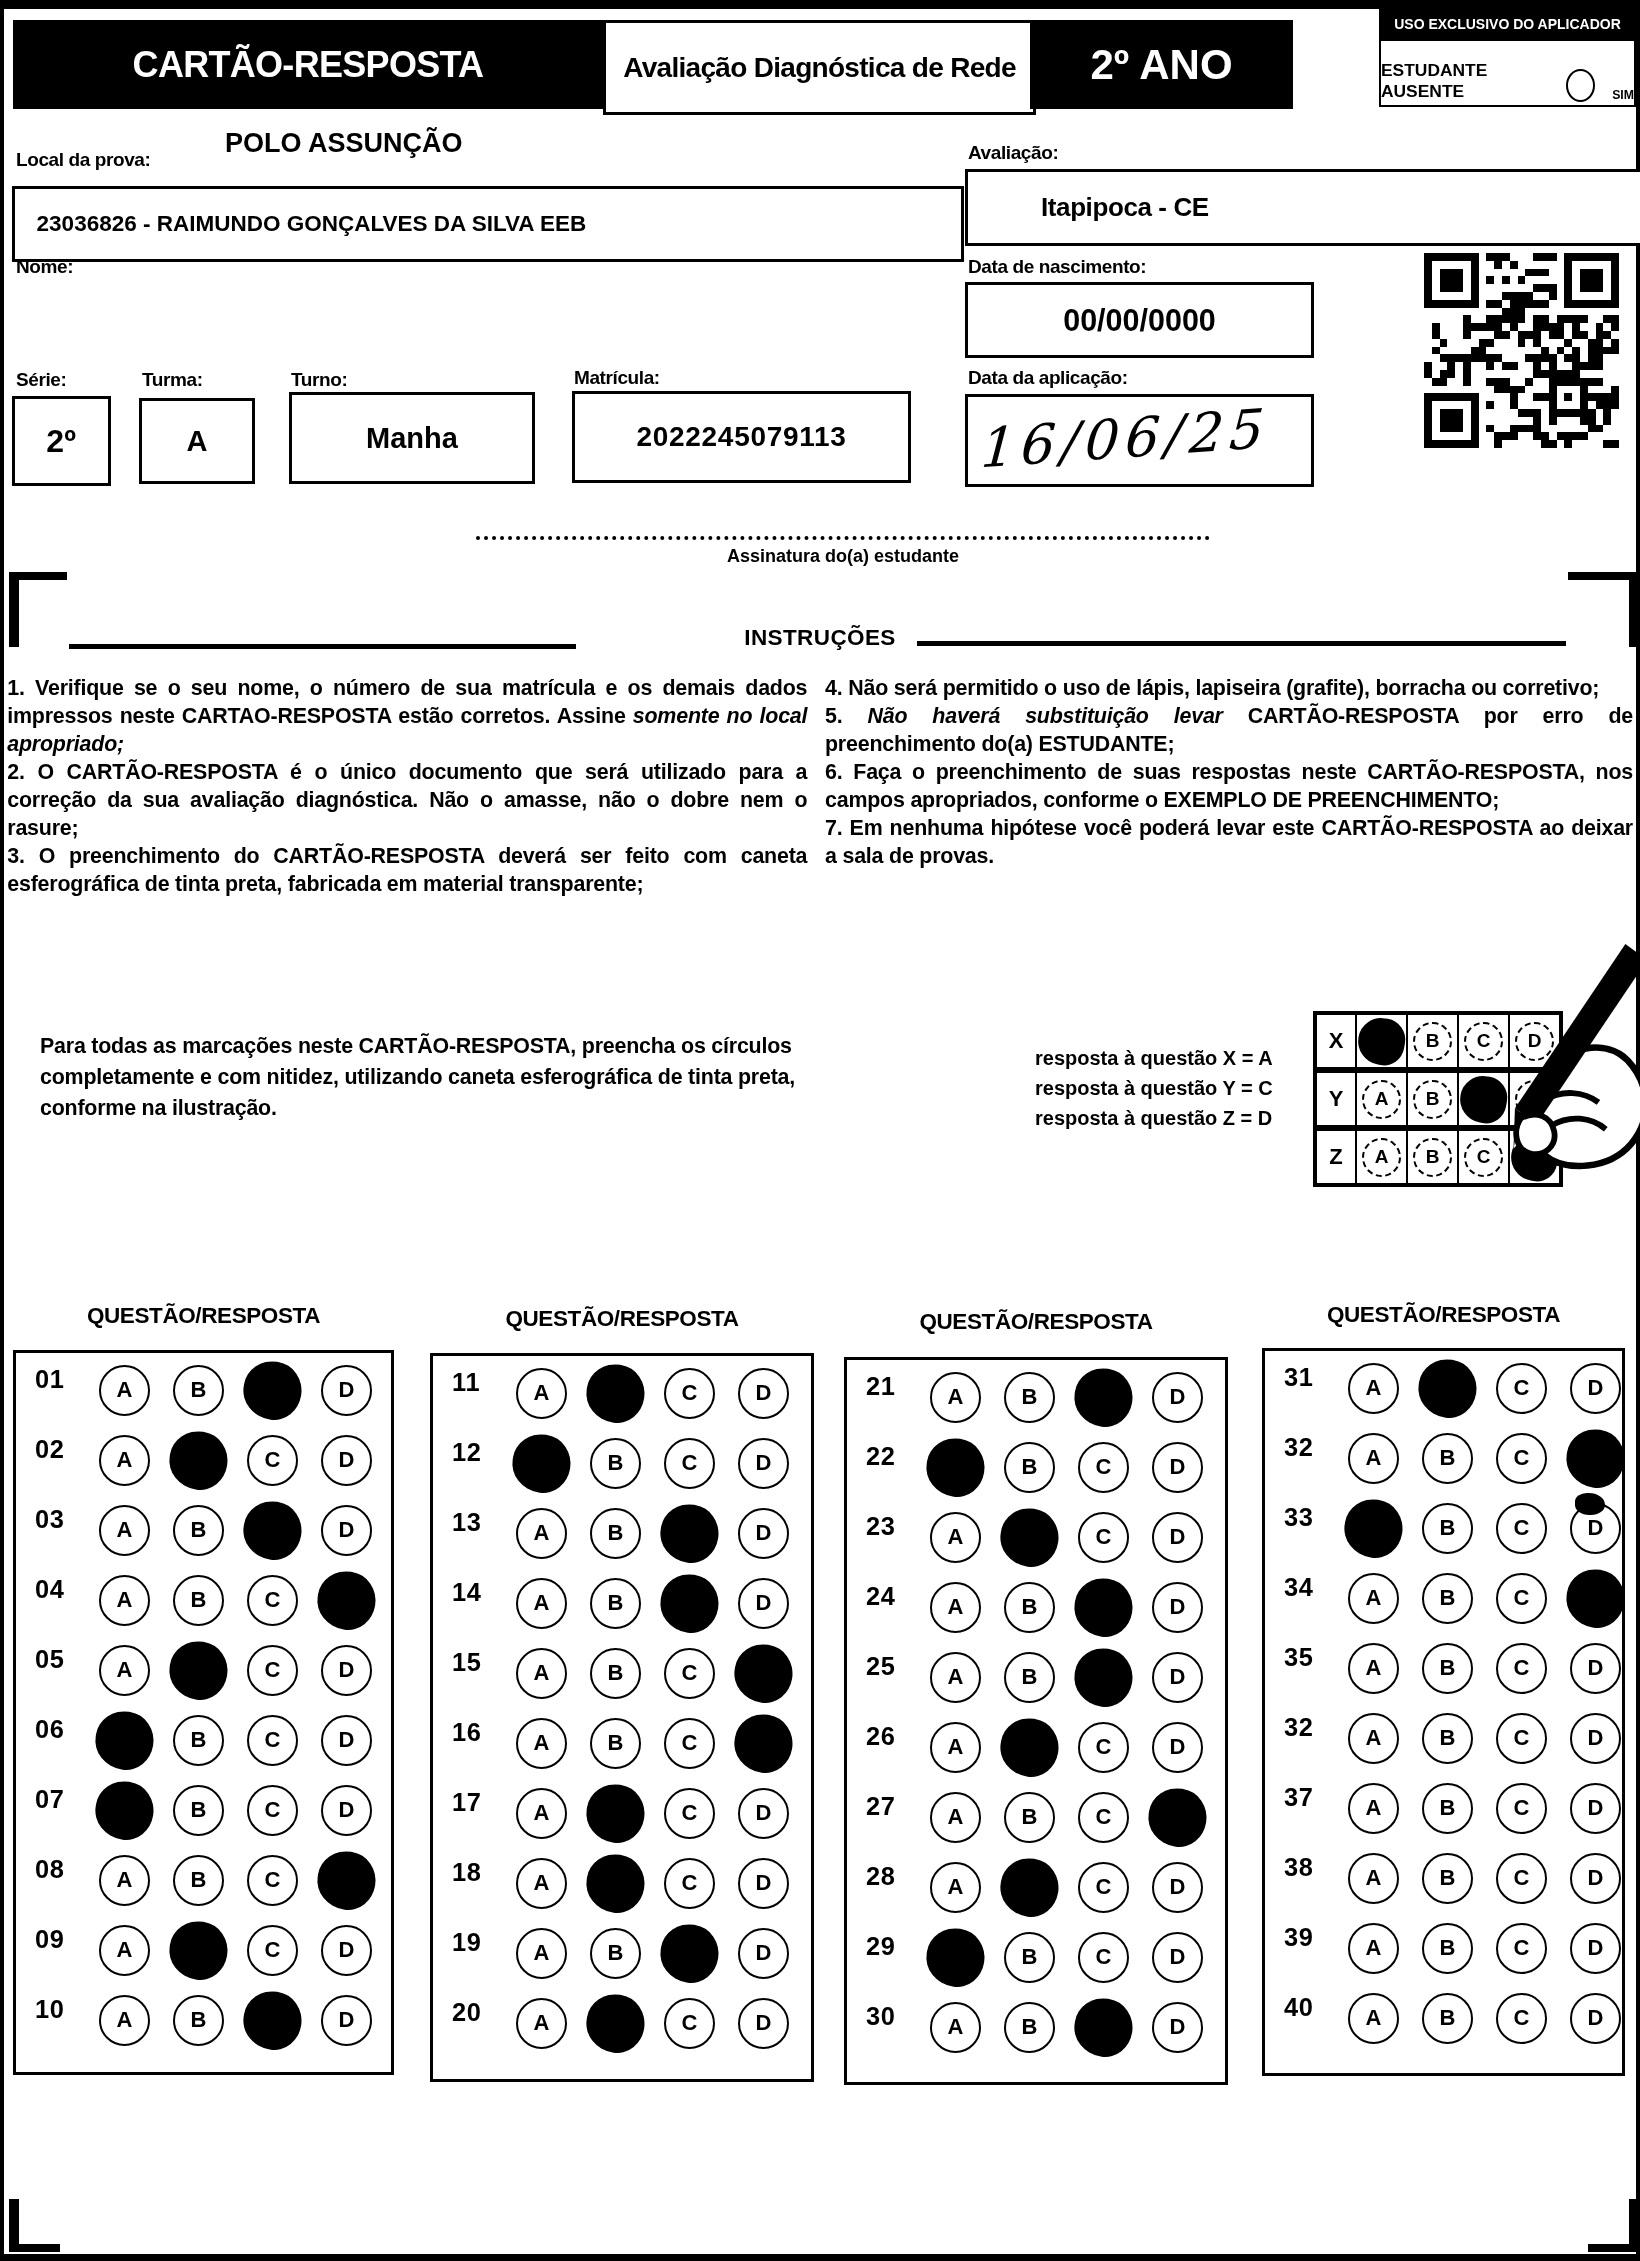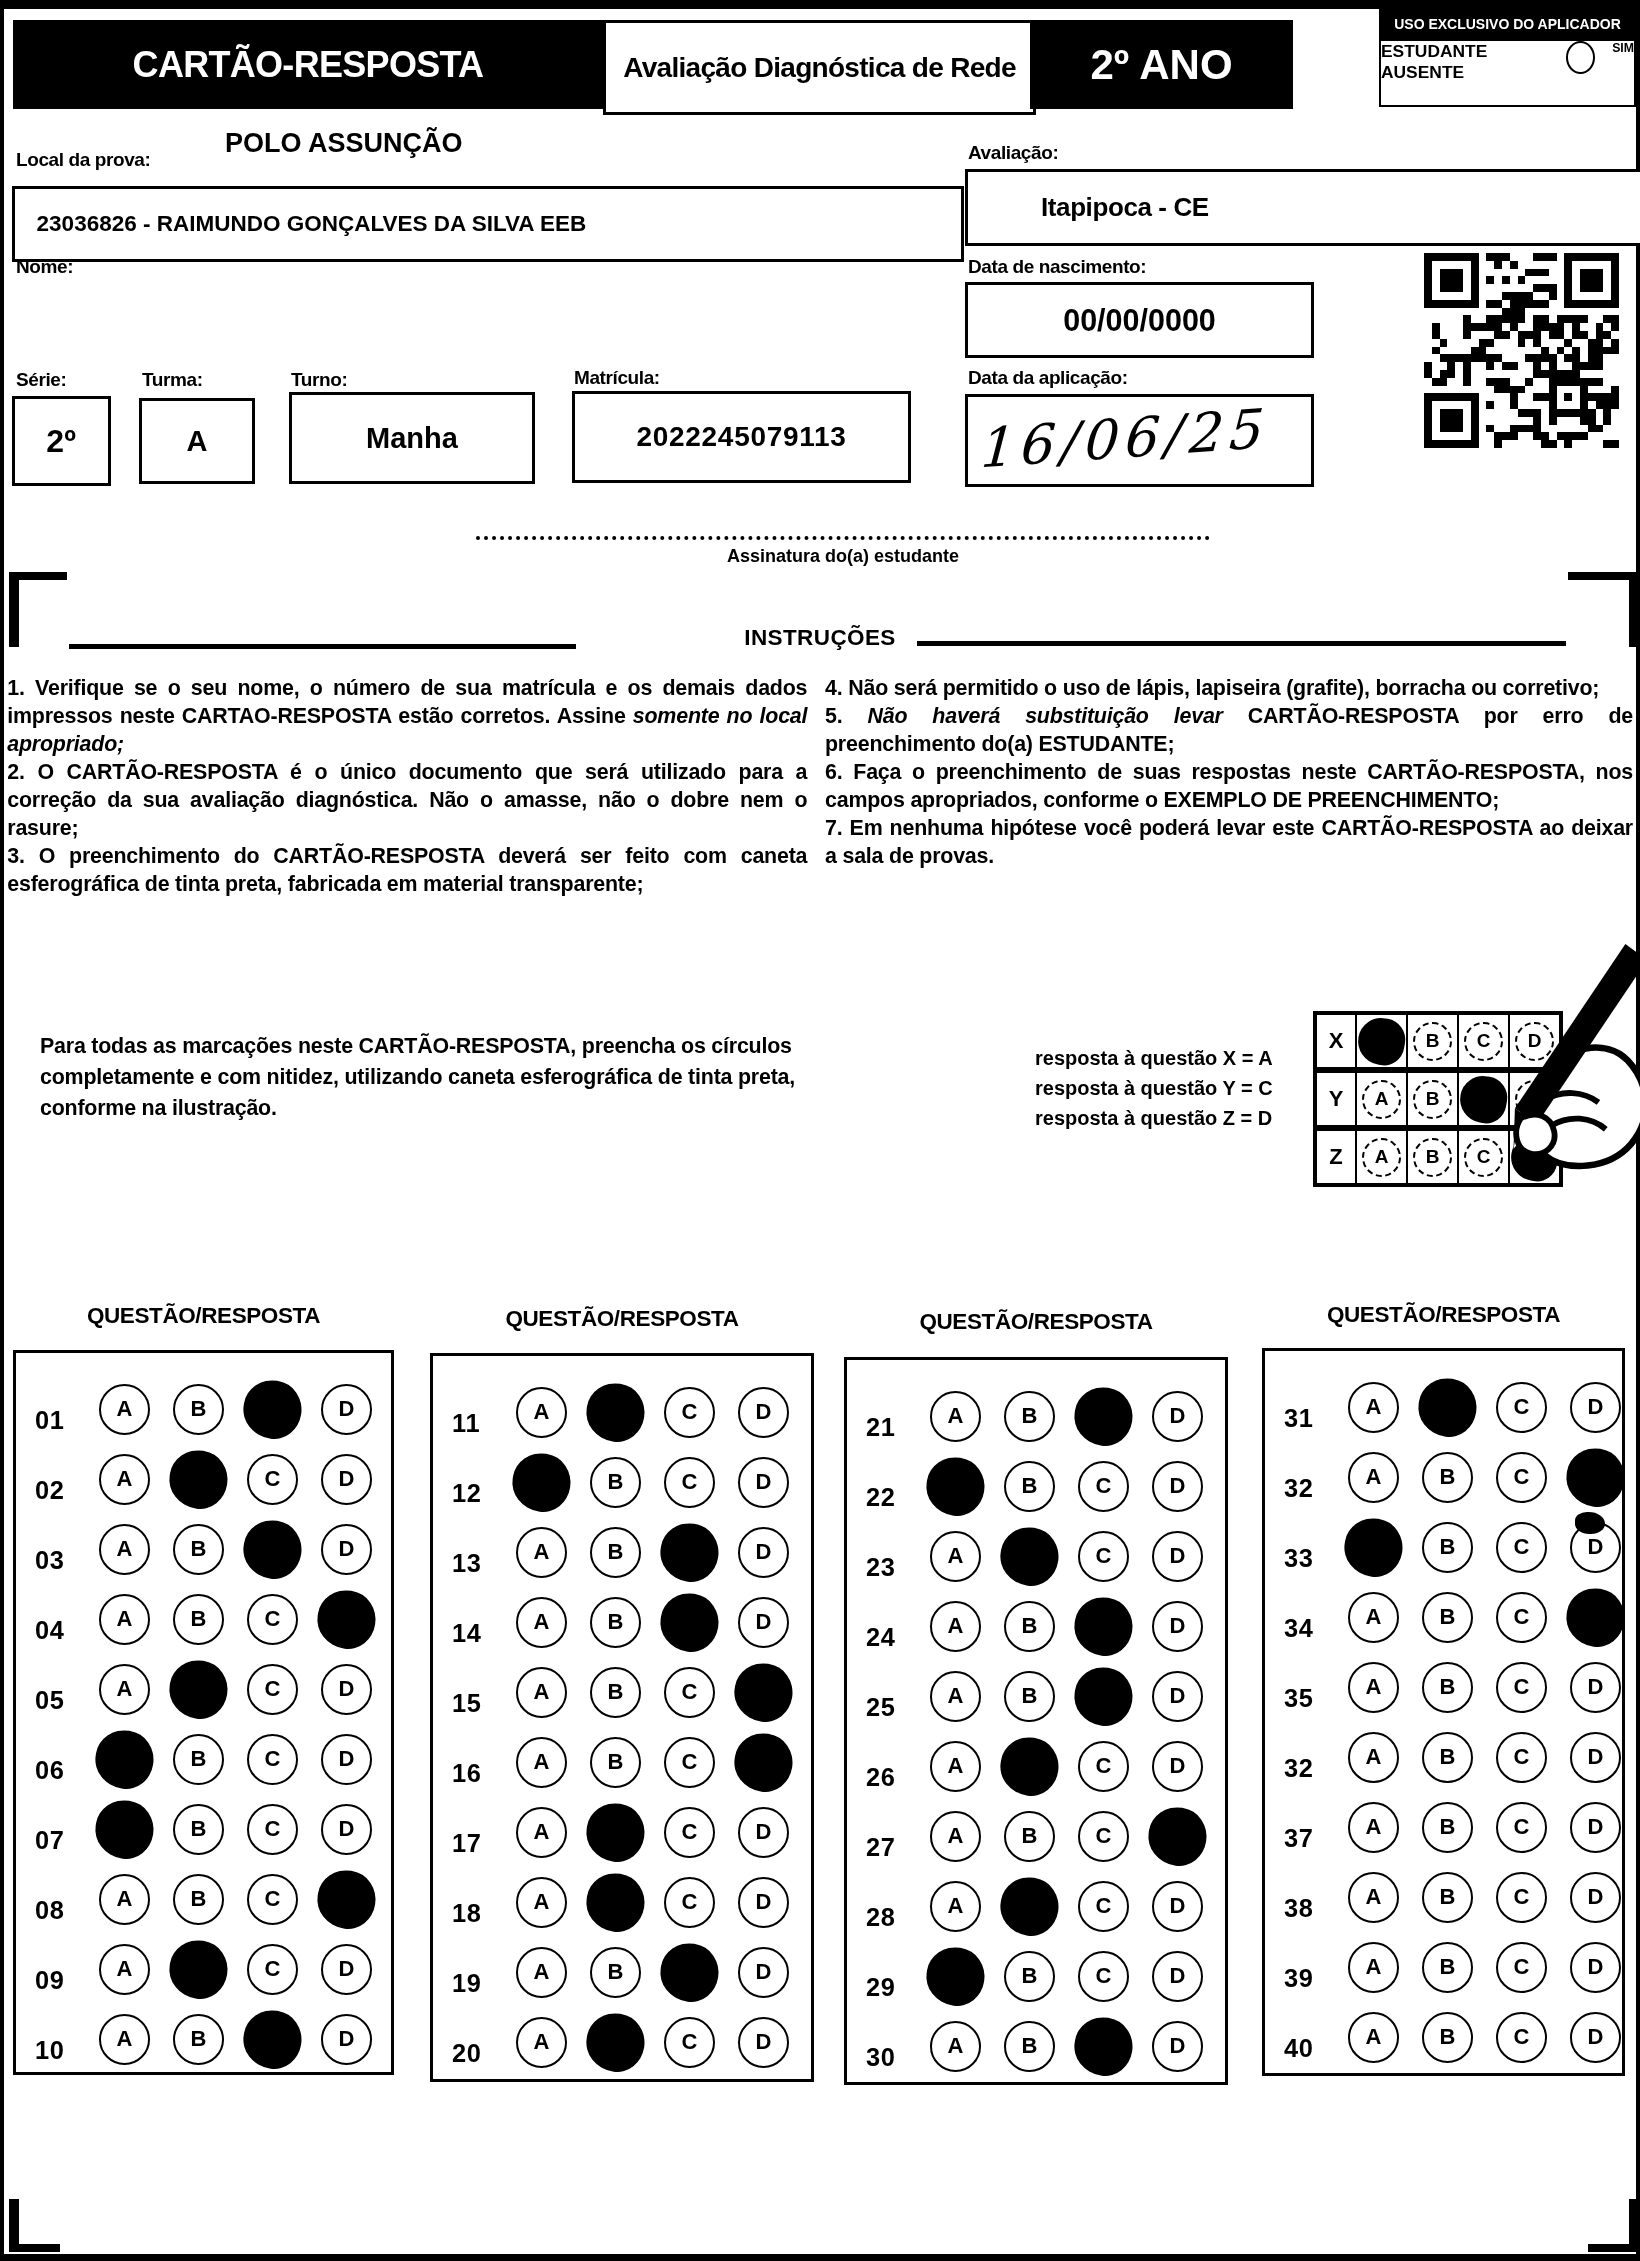--- a/index.html
+++ b/index.html
@@ -10,21 +10,21 @@
   .blackbox{background:#000;color:#fff;display:flex;align-items:center;justify-content:center;}
   .whitebox{background:#fff;border:3.6px solid #000;display:flex;align-items:center;justify-content:center;}
   .fieldbox{background:#fff;border:3.6px solid #000;display:flex;align-items:center;}
   .lab{font-size:19px;letter-spacing:-0.4px;}
   
   #h-card{left:13px;top:20.3px;width:590px;height:89px;font-size:36px;letter-spacing:-0.7px;}
   #h-aval{left:603px;top:20.3px;width:427px;height:89px;font-size:28px;letter-spacing:-0.7px;}
   #h-ano{left:1030px;top:20.3px;width:263px;height:89px;font-size:42px;letter-spacing:0px;}
   #h-apl{left:1379px;top:5.8px;width:253px;height:97px;border:2.9px solid #000;background:#fff;}
   #h-apl .strip{background:#000;color:#fff;height:33px;display:flex;align-items:center;justify-content:center;font-size:14px;}
-  #h-apl .body{height:61px;display:flex;align-items:flex-start;justify-content:center;gap:17px;font-size:17.4px;}
+  #h-apl .body{height:61px;display:flex;align-items:flex-end;justify-content:center;gap:17px;font-size:17.4px;}
   .abscircle{width:29px;height:29px;border:2.9px solid #000;border-radius:50%;display:inline-block;}
   .simlab{font-size:12.3px;}
   
   .qr{left:1424px;top:253px;display:grid;grid-template-columns:repeat(25,7.8px);grid-auto-rows:7.8px;}
   .qr i{display:block;}
   .qr i.on{background:#000;}
   
   .dotline{left:476px;top:536px;width:734px;border-top:4.4px dotted #000;}
   .sig{left:476px;top:546px;width:734px;text-align:center;font-size:18px;}
   
@@ -47,21 +47,21 @@
   .exrow{display:flex;align-items:center;height:52px;border-bottom:6.5px solid #000;}
   .exrow:last-child{border-bottom:none;}
   .exlab{width:38px;text-align:center;font-size:22px;}
   .excell{width:49px;height:100%;display:flex;align-items:center;justify-content:center;border-left:2.9px solid #000;}
   .exbub{width:35px;height:35px;border:2.2px dashed #000;border-radius:50%;display:flex;align-items:center;justify-content:center;font-size:19px;}
   .exfilled{background:#000;color:transparent;border:2.2px solid #000;transform:scale(1.2) rotate(10deg);border-radius:52% 48% 46% 54%;}
   #pencil{left:1435px;top:944px;z-index:5;}
   
   .anshead{position:absolute;text-align:center;font-size:22.5px;letter-spacing:-0.4px;}
   .ansbox{position:absolute;border:3.6px solid #000;background:#fff;padding-top:11.6px;box-sizing:border-box;}
-  .arow{display:flex;align-items:flex-end;height:70px;padding-left:19px;}
+  .arow{display:flex;align-items:flex-start;height:70px;padding-left:19px;}
   .qnum{width:64px;font-size:25.4px;letter-spacing:0.7px;}
   .bubs{display:flex;gap:23px;}
   .bub{width:51px;height:51px;border:2.9px solid #000;border-radius:50%;display:flex;align-items:center;justify-content:center;font-size:22px;box-sizing:border-box;position:relative;flex:none;}
   .bub.filled{background:#000;border-color:#000;color:transparent;transform:scale(1.14) rotate(9deg);border-radius:51% 49% 46% 54%/48% 52% 50% 50%;}
   .smudge{position:absolute;top:-11.6px;left:2.9px;width:30.5px;height:22px;background:#000;border-radius:42% 58% 50% 50%;}
   
   .val{font-size:26px;letter-spacing:-0.4px;}
   .hand{font-family:"DejaVu Serif",serif;font-weight:400;font-style:italic;font-size:54px;letter-spacing:5.8px;transform:rotate(-4deg) skewX(-8deg);display:inline-block;margin-left:13px;margin-top:-4.4px;}
 </style>
 </head>

